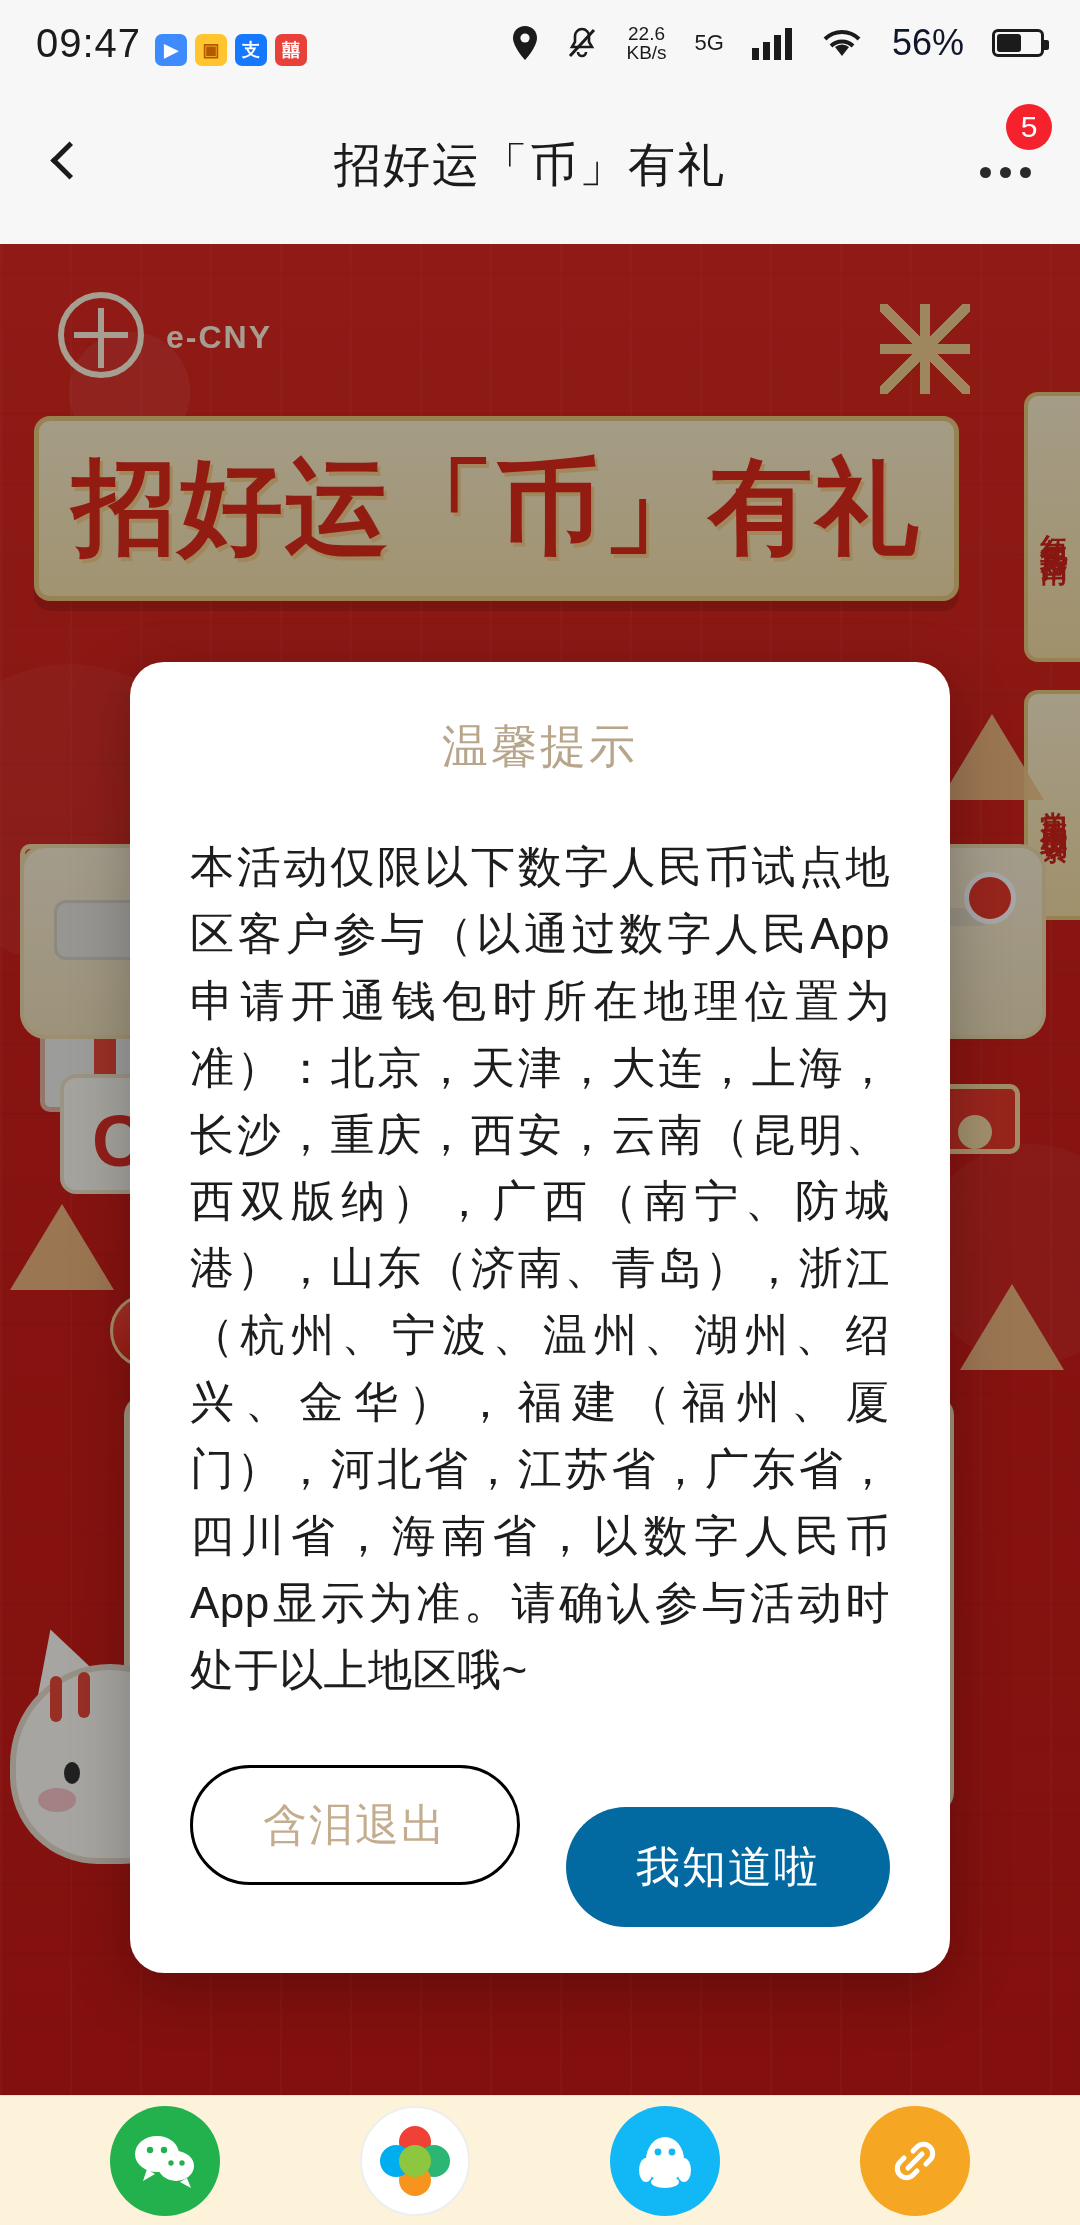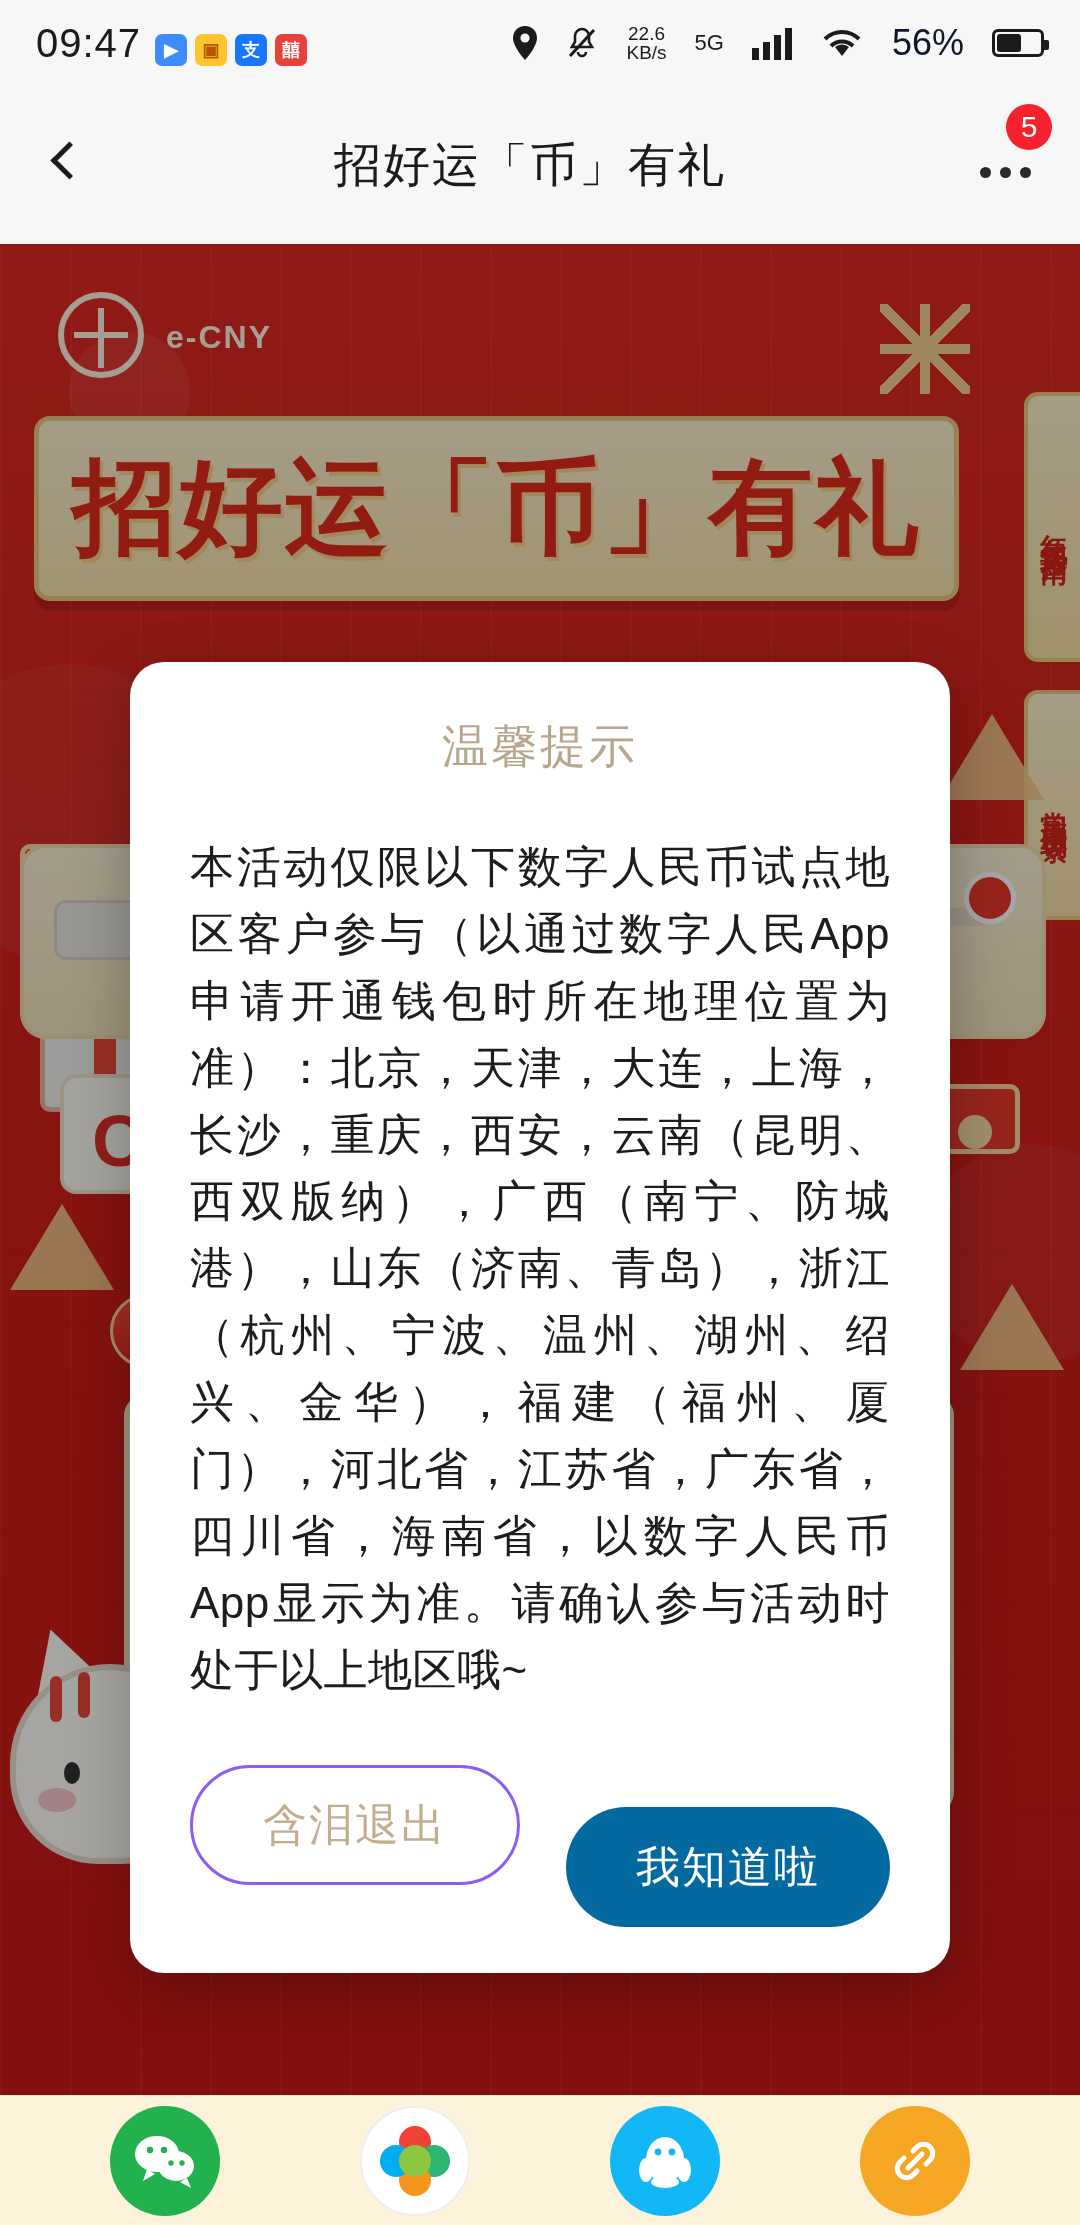--- a/index.html
+++ b/index.html
@@ -268,21 +268,21 @@
     text-align: justify; text-align-last: left; letter-spacing: 0.5px;
   }
   .modal-actions {
     margin: 62px 60px 0; display: flex; gap: 46px; justify-content: space-between;
   }
   .btn {
     flex: 1; height: 120px; border-radius: 60px;
     display: flex; align-items: center; justify-content: center;
     font-size: 44px; letter-spacing: 2px; cursor: pointer;
   }
-  .btn-secondary { background: #fff; border: 3px solid #8b5cf6; color: #c4ad8f; }
+  .btn-secondary { background: #fff; border: 3px solid #000000; color: #c4ad8f; }
   .btn-primary { background: #0369a1; color: #ffffff; border: none; margin-top: 42px; }
 
   
   .dock {
     position: absolute; left: 0; bottom: 0; width: 1080px; height: 130px;
     background: #fdf3da;
     display: flex; align-items: center; justify-content: space-around;
     padding: 0 40px;
     border-top: 1px solid #f1e4c4;
   }

